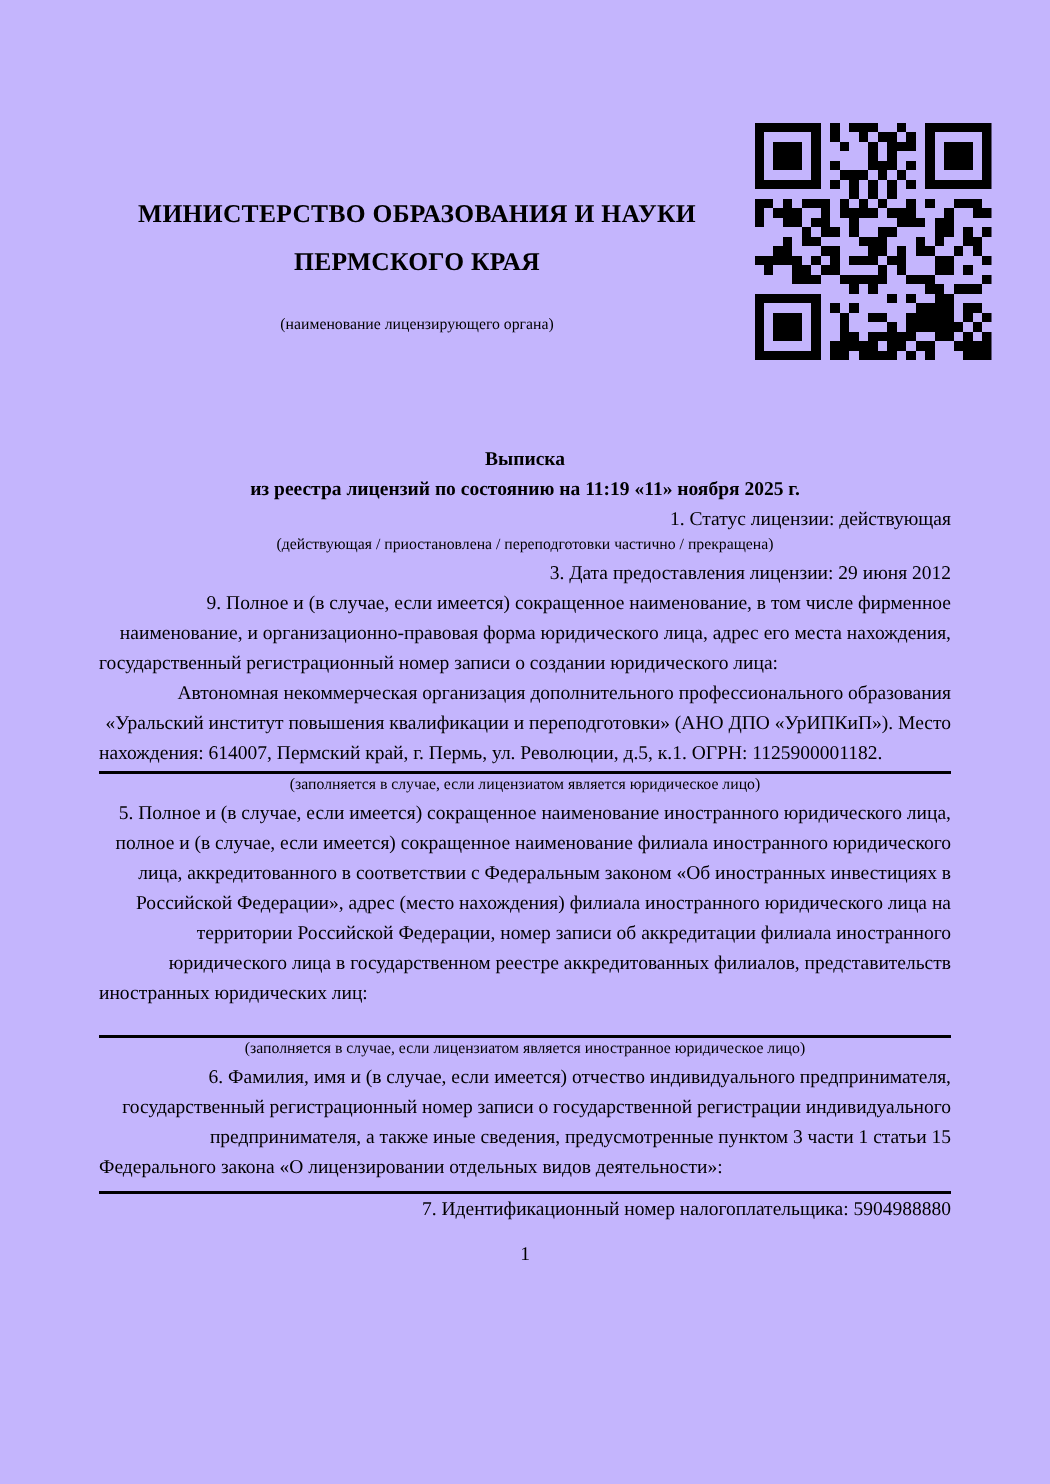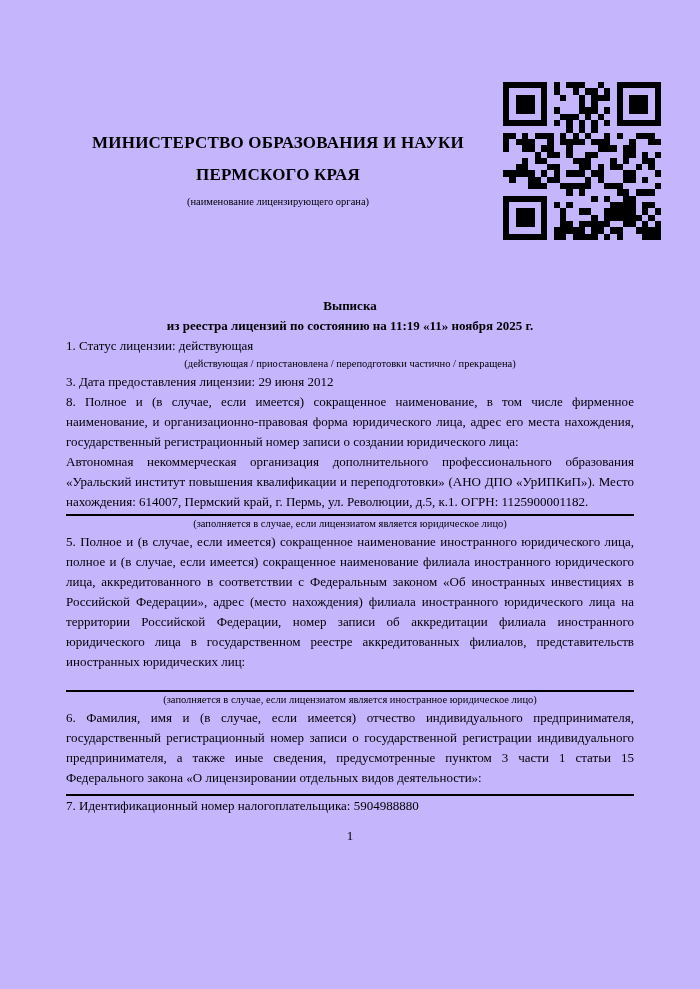--- a/index.html
+++ b/index.html
@@ -15,28 +15,28 @@
   .qr {
     position:absolute; left:503px; top:82px;
     width:158px; height:158px;
   }
   .qr svg { width:100%; height:100%; display:block; }
   .org-header {
     position:absolute; left:66px; top:127px; width:424px;
     text-align:center;
   }
   .org-name { font-weight:bold; font-size:17px; line-height:32px; letter-spacing:0.2px; }
-  .org-caption { font-size:10.5px; line-height:15px; margin-top:3px; }
+  .org-caption { font-size:10.5px; line-height:15px; margin-top:18px; }
   .content {
     position:absolute; left:66px; top:296px; width:568px;
     font-size:13px; line-height:20px;
   }
   .doc-title { text-align:center;font-weight:bold; }
   .doc-title div { line-height:20px; }
-  p.item { margin:0; }
+  p.item { margin:0;text-align:right; }
   .just { text-align:justify; text-align-last:left; }
   .caption { font-size:10.5px; line-height:16px; text-align:center; }
   .rule { border-top:2px solid #000; height:0; }
   .mt-item1   { margin-top:27px; }
   .mt-item2   { margin-top:16px; }
   .mt-item3   { margin-top:14px; }
   .mt-item4   { margin-top:12px; }
   .rule-4     { margin-top:2px; }
   .mt-item5   { margin-top:10px; }
   .rule-5     { margin-top:18px; }
@@ -383,21 +383,21 @@
       <div>из реестра лицензий по состоянию на 11:19 «11» ноября 2025 г.</div>
     </div>
 
     <p class="item mt-item1">1. Статус лицензии: действующая</p>
     <div class="caption">(действующая / приостановлена / переподготовки частично / прекращена)</div>
 
 
     <p class="item mt-item3">3. Дата предоставления лицензии: 29 июня 2012</p>
 
     <div>
-      <p class="item just mt-item4">8. Полное и (в случае, если имеется) сокращенное наименование, в том числе фирменное наименование, и организационно-правовая форма юридического лица, адрес его места нахождения, государственный регистрационный номер записи о создании юридического лица:</p>
+      <p class="item just mt-item4">9. Полное и (в случае, если имеется) сокращенное наименование, в том числе фирменное наименование, и организационно-правовая форма юридического лица, адрес его места нахождения, государственный регистрационный номер записи о создании юридического лица:</p>
       <p class="item just">Автономная некоммерческая организация дополнительного профессионального образования «Уральский институт повышения квалификации и переподготовки» (АНО ДПО «УрИПКиП»). Место нахождения: 614007, Пермский край, г. Пермь, ул. Революции, д.5, к.1. ОГРН: 1125900001182.</p>
       <div class="rule rule-4"></div>
       <div class="caption">(заполняется в случае, если лицензиатом является юридическое лицо)</div>
     </div>
 
     <div>
       <p class="item just mt-item5">5. Полное и (в случае, если имеется) сокращенное наименование иностранного юридического лица, полное и (в случае, если имеется) сокращенное наименование филиала иностранного юридического лица, аккредитованного в соответствии с Федеральным законом «Об иностранных инвестициях в Российской Федерации», адрес (место нахождения) филиала иностранного юридического лица на территории Российской Федерации, номер записи об аккредитации филиала иностранного юридического лица в государственном реестре аккредитованных филиалов, представительств иностранных юридических лиц:</p>
       <p class="item just"></p>
       <div class="rule rule-5"></div>
       <div class="caption">(заполняется в случае, если лицензиатом является иностранное юридическое лицо)</div>

